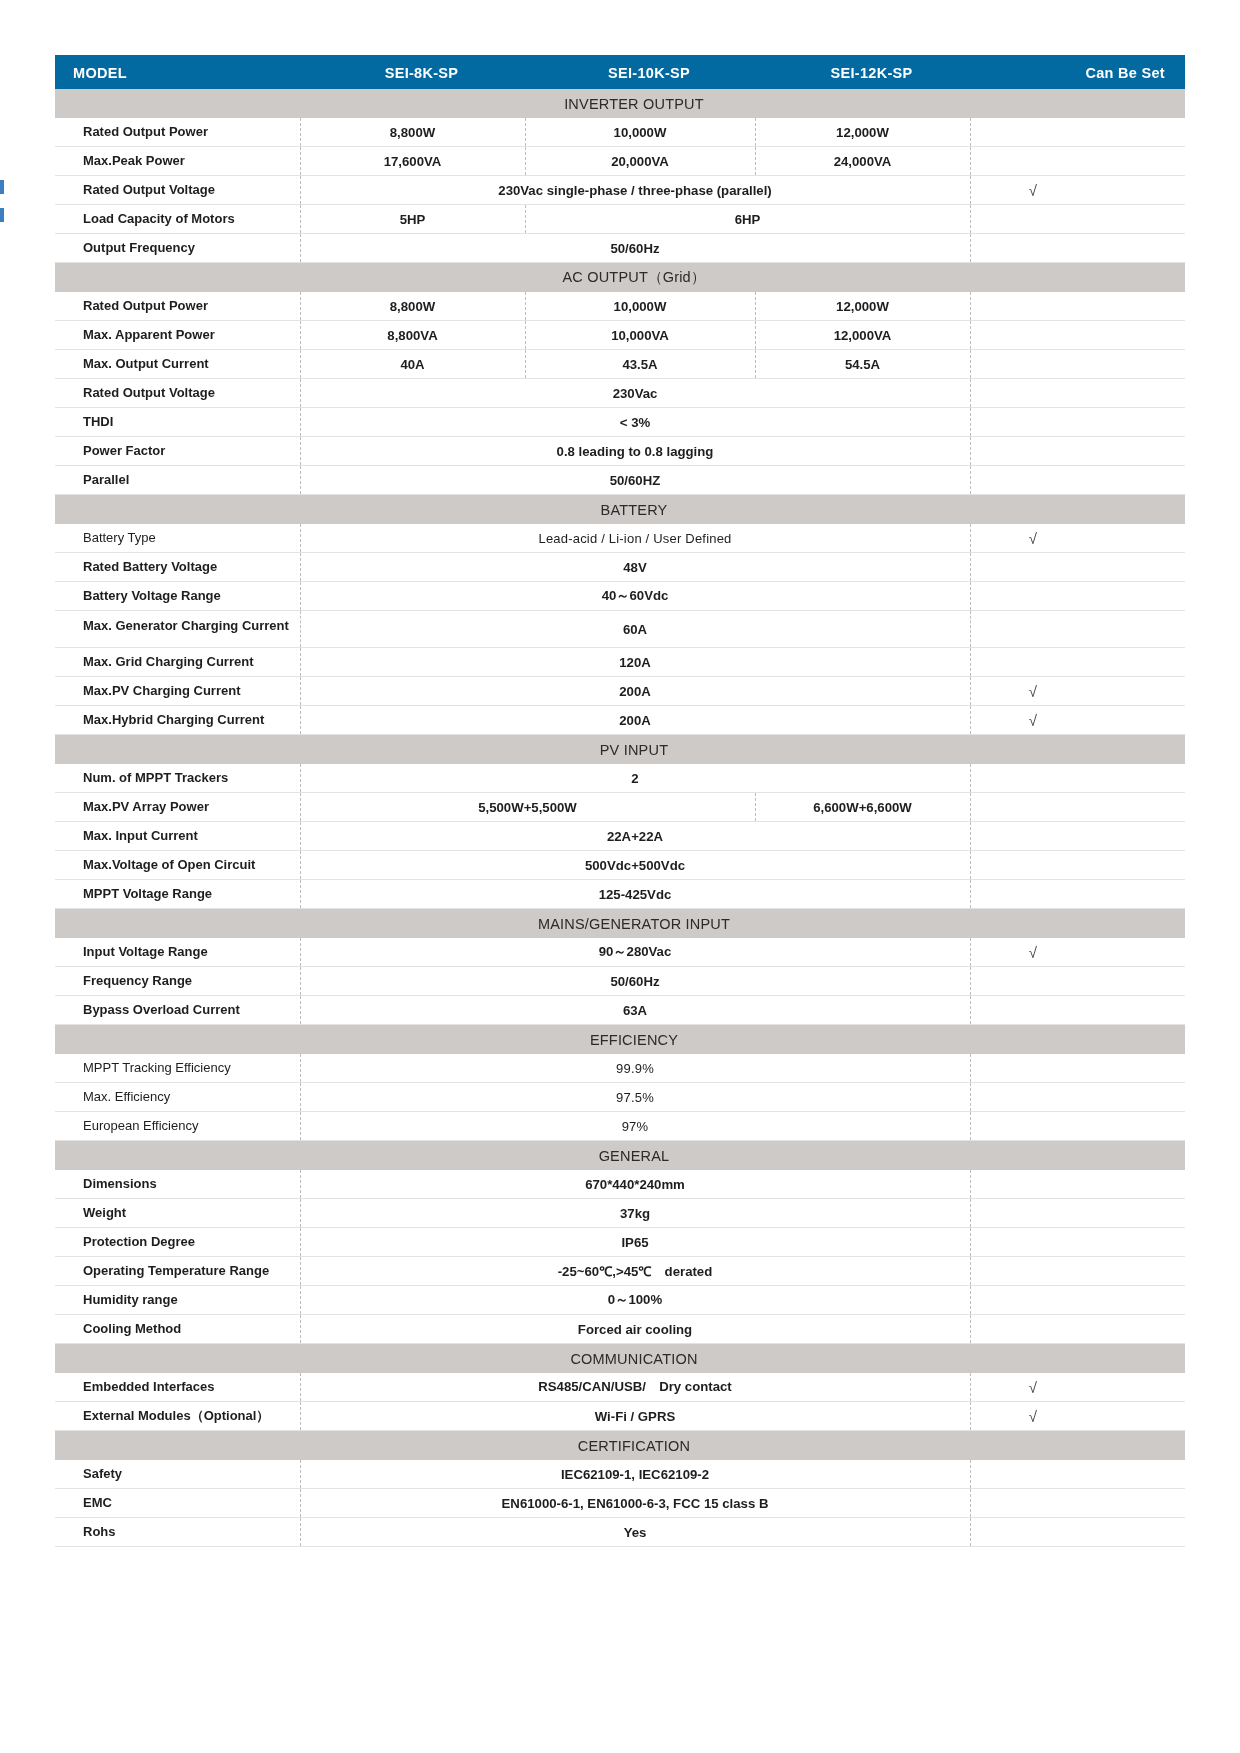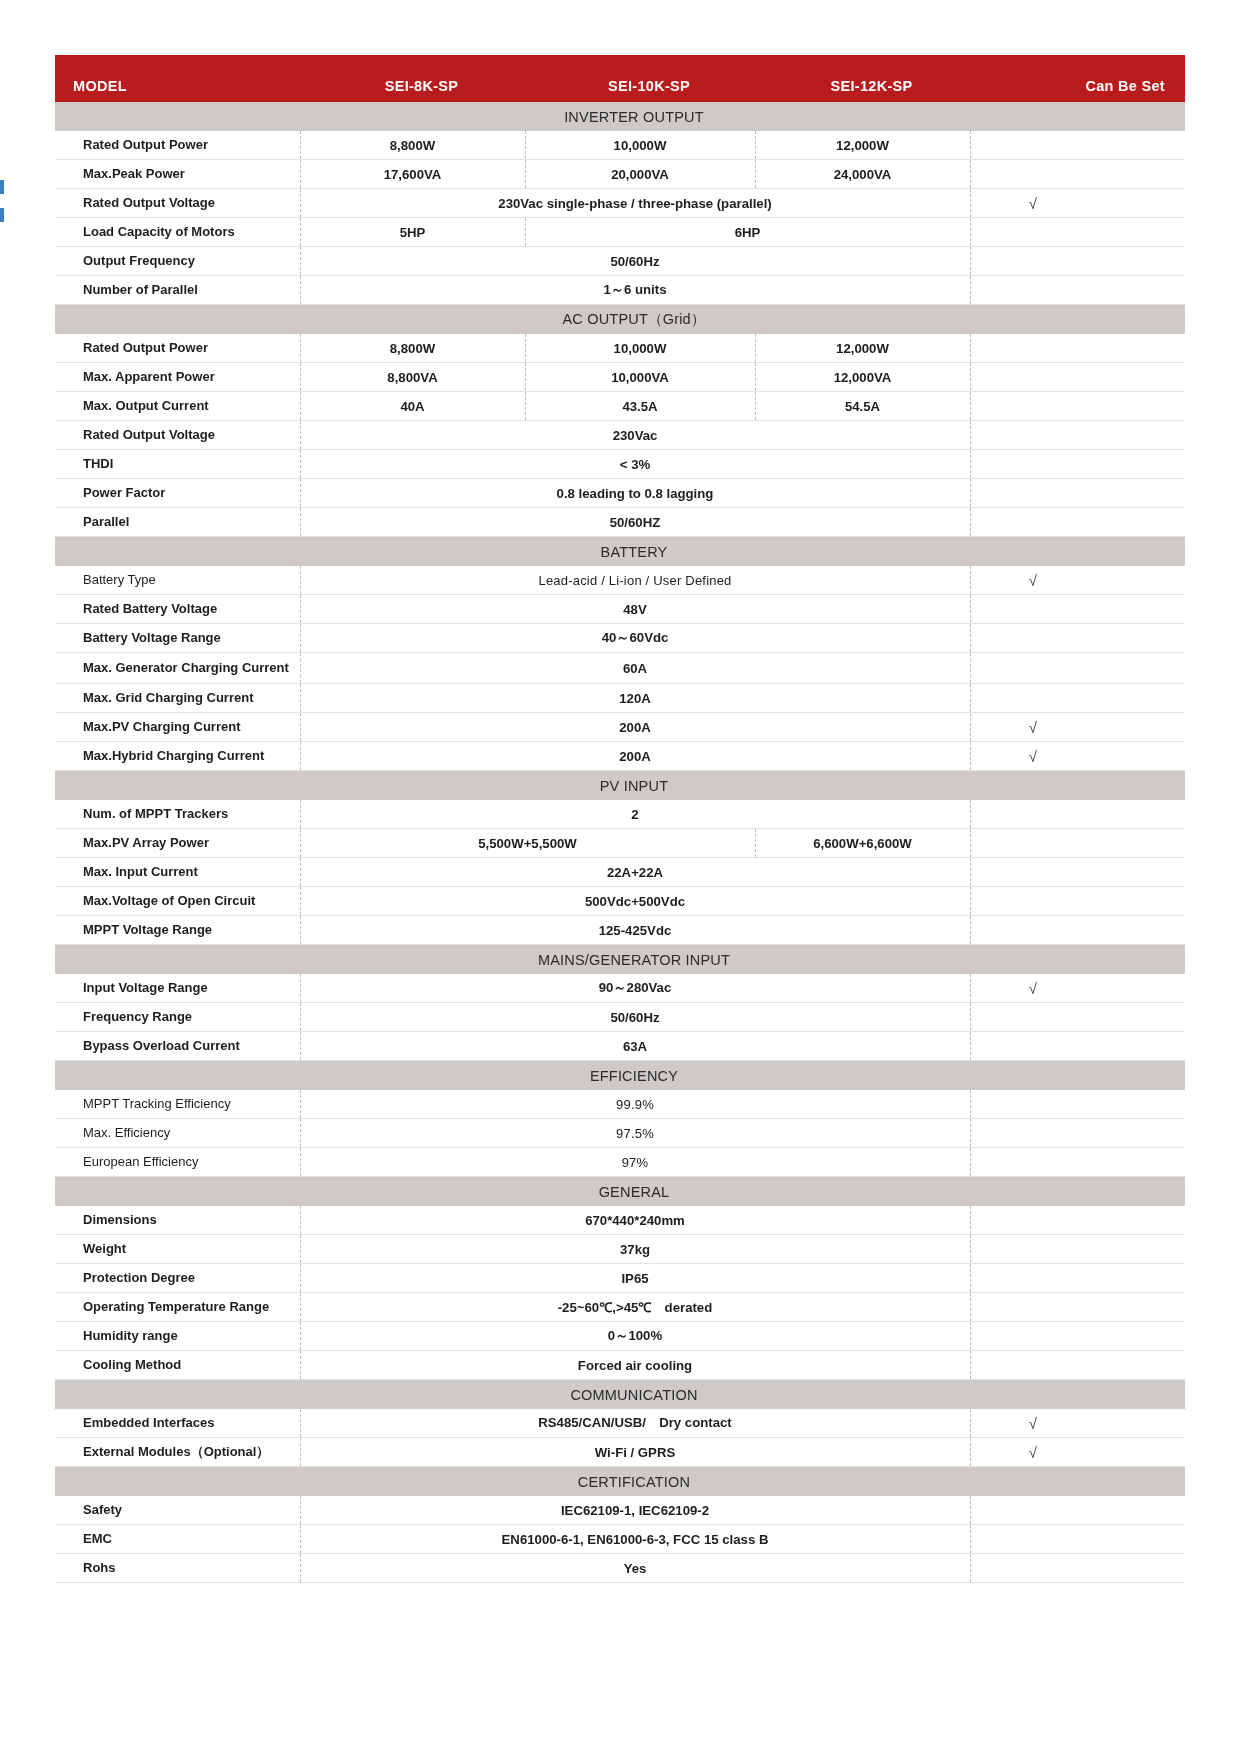--- a/index.html
+++ b/index.html
@@ -19,27 +19,27 @@
     border-collapse:collapse;
     table-layout:fixed;
   }
   table.spec col.c-param{width:245px;}
   table.spec col.c-m1{width:225px;}
   table.spec col.c-m2{width:230px;}
   table.spec col.c-m3{width:215px;}
   table.spec col.c-set{width:215px;}
 
   thead th{
-    background:#b91c1c;
+    background:#0369a1;
     color:#ffffff;
     font-size:14.5px;
     font-weight:bold;
     letter-spacing:0.3px;
     height:33px;
-    padding:14px 0 0 18px;
+    padding:1px 0 0 18px;
     text-align:center;
     vertical-align:middle;
     white-space:nowrap;
   }
   thead th.th-model{text-align:left;}
   thead th.th-set{text-align:right;padding-right:20px;margin-top:44px;}
 
   tr.section td{
     background:#cdcac8;
     color:#2b2b2b;
@@ -62,21 +62,21 @@
     padding:0;
   }
   td.param{
     text-align:left;
     padding-left:28px;
     font-weight:bold;
     font-size:13px;
     border-right:1px dashed #bdbdbd;
     line-height:1.12;
   }
-  td.param.two-line{line-height:1.05;padding-top:1px;padding-bottom:1px;margin-top:44px;}
+  td.param.two-line{line-height:1.05;padding-top:1px;padding-bottom:7px;margin-top:44px;}
   td.val{font-weight:bold;border-right:1px dashed #bdbdbd;}
   td.val.plain{font-weight:normal;font-size:13px;letter-spacing:0.2px;}
   td.val.last{border-right:1px dashed #bdbdbd;}
   td.setcell{
     border-right:none;
     font-size:15px;
     color:#4a4a4a;
     font-weight:normal;
     text-align:center;
     padding-right:90px;
@@ -141,25 +141,20 @@
           <td class="param">Load Capacity of Motors</td>
           <td class="val">5HP</td>
           <td class="val last" colspan="2">6HP</td>
           <td class="setcell"></td>
         </tr>
         <tr class="datarow">
           <td class="param">Output Frequency</td>
           <td class="val last" colspan="3">50/60Hz</td>
           <td class="setcell"></td>
         </tr>
-        <tr class="datarow">
-          <td class="param">Number of Parallel</td>
-          <td class="val last" colspan="3">1～6 units</td>
-          <td class="setcell"></td>
-        </tr>
         <tr class="section">
           <td colspan="5">AC OUTPUT（Grid）</td>
         </tr>
         <tr class="datarow">
           <td class="param">Rated Output Power</td>
           <td class="val">8,800W</td>
           <td class="val">10,000W</td>
           <td class="val last">12,000W</td>
           <td class="setcell"></td>
         </tr>

